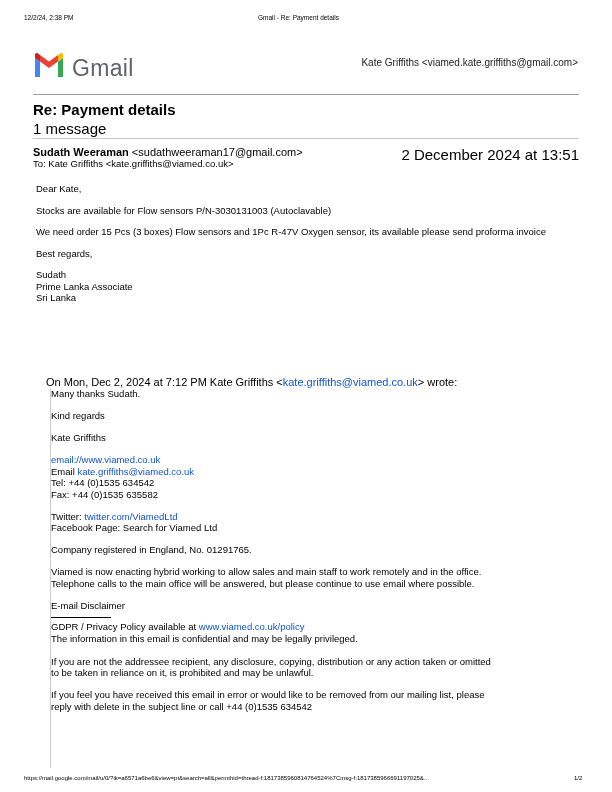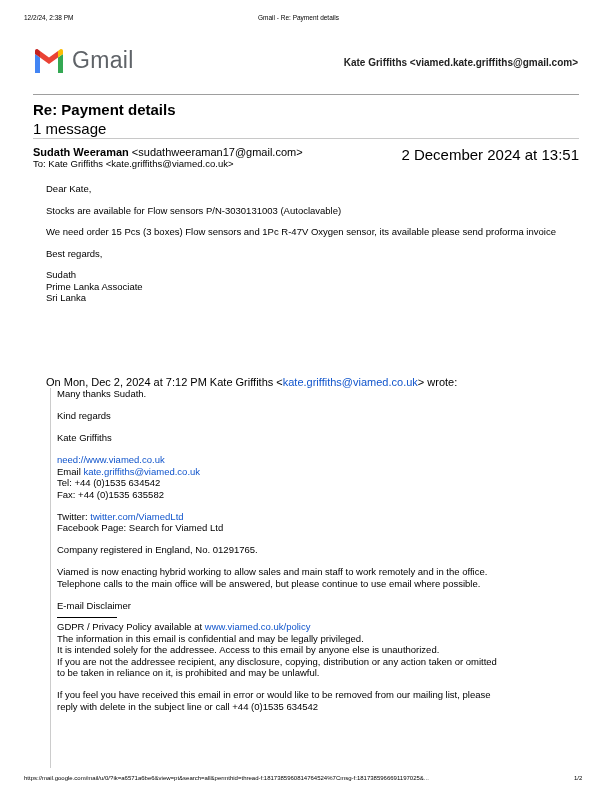--- a/index.html
+++ b/index.html
@@ -9,47 +9,47 @@
   }
   .print-header {
     position: absolute; top: 14px; left: 0; width: 612px; height: 12px;
     font-size: 6.5px;
   }
   .print-header .date { position: absolute; left: 24px; top: 0; }
   .print-header .title { position: absolute; left: 258px; top: 0; }
 
   .logo { position: absolute; left: 33px; top: 47px; display: flex; align-items: center; }
   .logo svg { display: block; }
-  .logo .wordmark { font-size: 23px; color: #5f6368; margin-left: 7px; letter-spacing: 0.3px; }
+  .logo .wordmark { font-size: 23px; color: #5f6368; margin-left: 7px; letter-spacing: 0.3px; margin-top: 8px; }
 
   .account {
-    position: absolute; right: 34px; top: 57px; font-size: 10px; font-weight: bold; color: #222;
+    position: absolute; right: 34px; top: 57px; font-size: 10px; font-weight: normal; color: #222;
   }
   .rule-top { position: absolute; left: 33px; right: 33px; top: 94px; height: 1px; background: #9e9e9e; }
 
   .subject { position: absolute; left: 33px; top: 101px; font-size: 15px; font-weight: bold; text-align: right; }
   .count { position: absolute; left: 33px; top: 120px; font-size: 15px; }
   .rule-mid { position: absolute; left: 33px; right: 33px; top: 138px; height: 1px; background: #c8c8c8; }
 
   .from { position: absolute; left: 33px; top: 146px; font-size: 11px; }
   .from .name { font-weight: bold; }
   .msg-date { position: absolute; right: 33px; top: 146px; font-size: 15px; }
   .to { position: absolute; left: 33px; top: 158px; font-size: 9.5px; }
 
   .body {
-    position: absolute; left: 46px; top: 183px; width: 530px;
+    position: absolute; left: 36px; top: 183px; width: 530px;
     font-size: 9.5px; line-height: 11.5px;
   }
   .body p { margin: 0 0 10px 0; }
   a, .link { color: #1155cc; text-decoration: none; }
 
   .attribution { position: absolute; left: 46px; top: 376px; font-size: 11px; }
   .quote {
     position: absolute; left: 50px; top: 388px; width: 550px; height: 380px;
-    border-left: 1.5px solid #cccccc; padding-left: 6px;
+    border-left: 1.5px solid #cccccc; 
     font-size: 9.5px; line-height: 11.5px;
   }
   .quote p { margin: 0 0 10.5px 0; }
   .sep { width: 60px; height: 1px; background: #000; margin: 6px 0 3px 0; }
 
   .print-footer {
     position: absolute; left: 0; top: 775px; width: 612px; font-size: 6px;
   }
   .print-footer .url { position: absolute; left: 24px; white-space: nowrap; width: 540px; overflow: hidden; text-overflow: ellipsis; }
   .print-footer .page { position: absolute; left: 574px; }
@@ -104,40 +104,40 @@
 
 <div class="attribution">
   <span>On Mon, Dec 2, 2024 at 7:12 PM Kate Griffiths &lt;</span><a>kate.griffiths@viamed.co.uk</a><span>&gt; wrote:</span>
 </div>
 
 <div class="quote">
   <p>Many thanks Sudath.</p>
   <p>Kind regards</p>
   <p>Kate Griffiths</p>
   <p>
-    <a>need://www.viamed.co.uk</a><br>
+    <a>email://www.viamed.co.uk</a><br>
     <span>Email </span><a>kate.griffiths@viamed.co.uk</a><br>
     <span>Tel: +44 (0)1535 634542</span><br>
     <span>Fax: +44 (0)1535 635582</span>
   </p>
   <p>
     <span>Twitter: </span><a>twitter.com/ViamedLtd</a><br>
     <span>Facebook Page: Search for Viamed Ltd</span>
   </p>
   <p>Company registered in England, No. 01291765.</p>
   <p>
     <span>Viamed is now enacting hybrid working to allow sales and main staff to work remotely and in the office.</span><br>
     <span>Telephone calls to the main office will be answered, but please continue to use email where possible.</span>
   </p>
   <div>E-mail Disclaimer</div>
   <div class="sep"></div>
   <p>
     <span>GDPR / Privacy Policy available at </span><a>www.viamed.co.uk/policy</a><br>
     <span>The information in this email is confidential and may be legally privileged.</span><br>
-    <span>It is intended solely for the addressee. Access to this email by anyone else is unauthorized.</span><br>
+    <br>
     <span>If you are not the addressee recipient, any disclosure, copying, distribution or any action taken or omitted</span><br>
     <span>to be taken in reliance on it, is prohibited and may be unlawful.</span>
   </p>
   <p>
     <span>If you feel you have received this email in error or would like to be removed from our mailing list, please</span><br>
     <span>reply with delete in the subject line or call +44 (0)1535 634542</span>
   </p>
 </div>
 
 <div class="print-footer">

